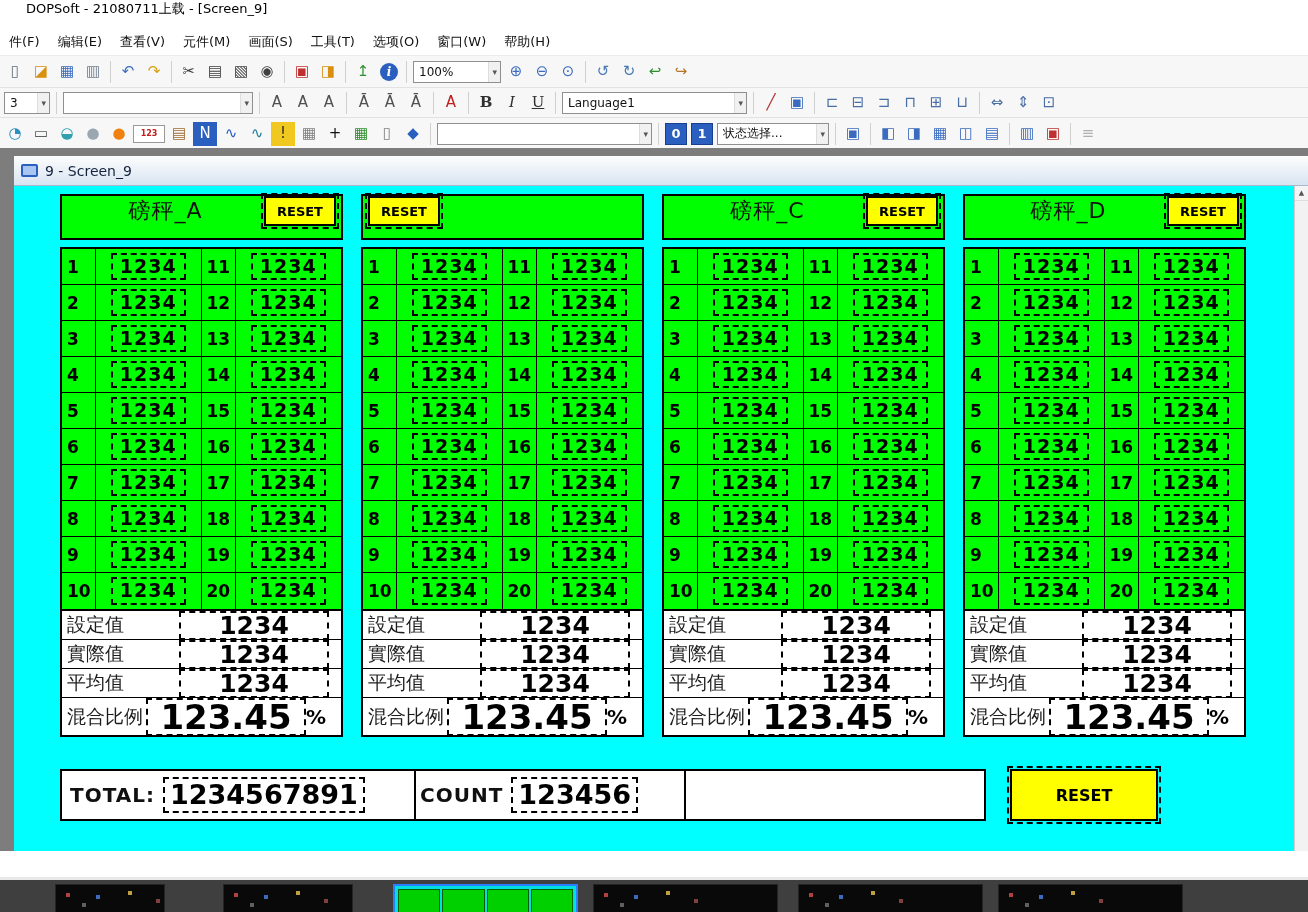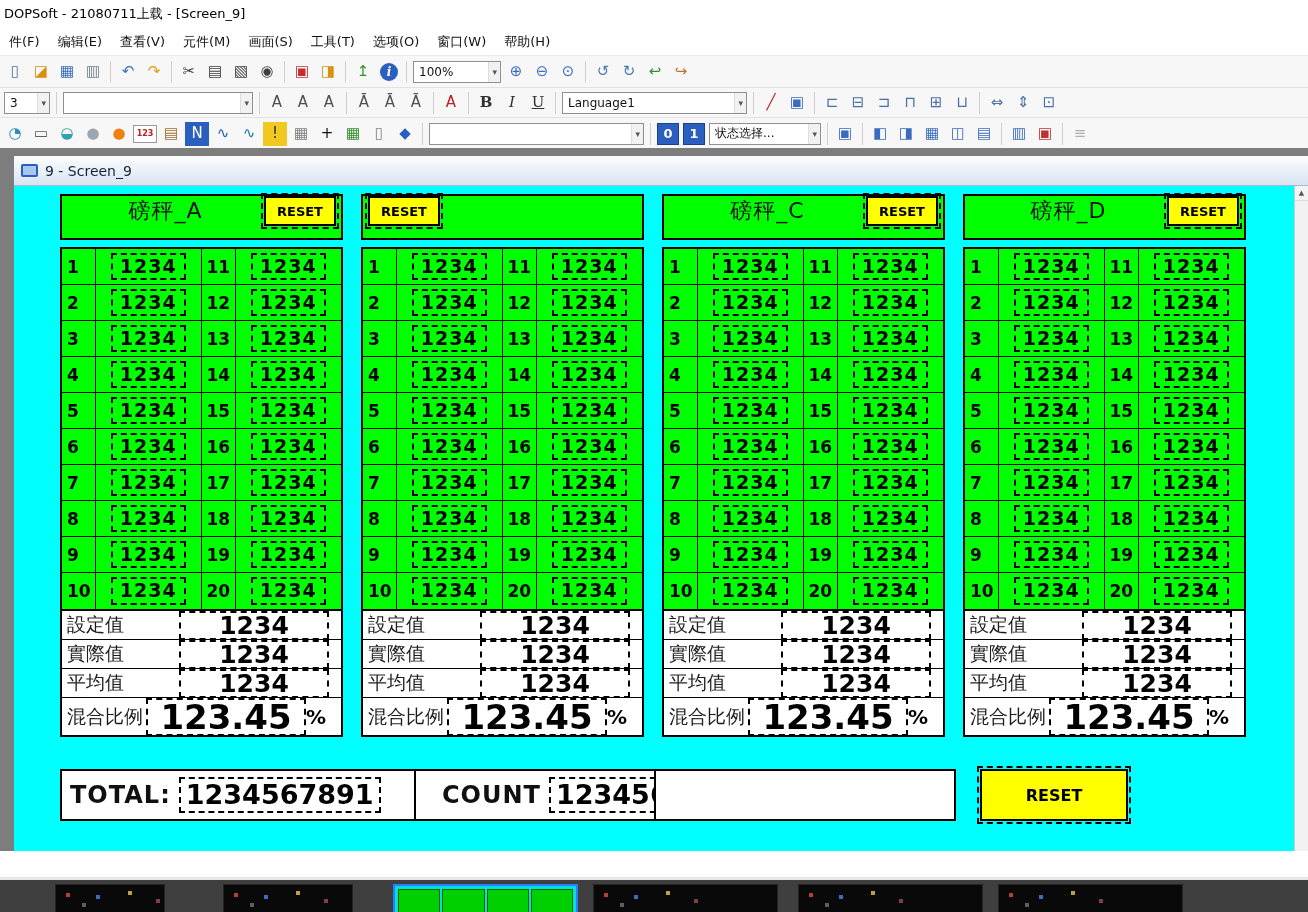--- a/index.html
+++ b/index.html
@@ -1,30 +1,30 @@
 <!DOCTYPE html>
 <html style="--canvas: #00ffff; --panel: #00ff00; --reset: #ffff00;"><head>
 <meta charset="utf-8">
 <style>
   * { box-sizing: border-box; margin: 0; padding: 0; }
   html,body { width:1308px; height:912px; overflow:hidden; }
   body { font-family:"DejaVu Sans", sans-serif; font-size:13px; background:#fff; cursor:default; }
   .app { position:relative; width:1308px; height:912px; background:#fff; overflow:hidden; }
 
   
-  .titlebar { height:28px; display:flex; align-items:center; padding-left:4px; font-size:13px; color:#000; background:#fff; }
+  .titlebar { height:28px; display:flex; padding-left:26px; font-size:13px; color:#000; background:#fff; }
   .menubar { height:28px; display:flex; align-items:center; background:#fff; padding-left:0; border-bottom:1px solid #ececec; }
   .menu-item { padding:0 9px; font-size:13px; color:#111; }
 
   .toolbar { display:flex; align-items:center; padding:0 2px; background:#f7f7f7; border-bottom:1px solid #e2e2e2; }
   #tb1 { height:32px; } #tb2 { height:30px; } #tb3 { height:32px; }
   .tb-icon { width:24px; height:24px; margin:0 1px; display:flex; align-items:center; justify-content:center; font-size:15px; line-height:1; }
   .tb-icon.round { width:18px; height:18px; border-radius:50%; font-size:12px; font-weight:bold; font-style:italic; font-family:"DejaVu Serif", serif; margin:0 4px; }
   .tb-icon.small-text { font-size:8px; font-weight:bold; letter-spacing:0; }
-  .tb-icon.bordered { border:1px solid #999; background:#fff; width:24px; height:18px; }
+  .tb-icon.bordered { border:1px solid #999; background:#fff; width:32px; height:18px; }
   .tb-sep { width:1px; height:22px; background:#cfcfcf; margin:0 4px; flex:none; }
   .tb-combo { height:22px; border:1px solid #8f8f8f; background:#fff; display:flex; align-items:center; padding-left:5px; font-size:12px; color:#111; margin:0 2px; flex:none; overflow:hidden; white-space:nowrap; }
   .combo-value { overflow:hidden; white-space:nowrap; }
   .combo-arrow { margin-left:auto; font-size:9px; color:#555; padding:0 3px; height:100%; display:flex; align-items:center; background:#f1f1f1; border-left:1px solid #ddd; }
   .state-btn { width:22px; height:22px; background:#2a5fbf; color:#fff; font-weight:bold; font-size:13px; display:flex; align-items:center; justify-content:center; border:1px solid #1a3f8f; margin:0 2px; }
 
   
   .mdi { position:absolute; top:148px; left:0; right:0; bottom:61px; background:#7d7d7d; }
   .child { position:absolute; left:14px; top:8px; right:0; bottom:0; background:#eab308; }
   .child-header { height:30px; background:linear-gradient(#fdfdfd,#d8e4f2); border-bottom:1px solid #aab8cc; display:flex; align-items:center; padding-left:7px; gap:7px; font-size:14px; color:#13233f; }
@@ -52,23 +52,23 @@
   .s-row:last-child { border-bottom:none; height:37px; }
   .s-label { font-size:19px; color:#1c1c1c; white-space:nowrap; }
   .s-box { border:2px dashed #000; min-width:150px; text-align:center; font-size:25px; font-weight:bold; line-height:1.0; margin-left:auto; margin-right:12px; padding:0 4px; color:#000; }
   .s-row.ratio .s-box { margin-left:3px; margin-right:0; min-width:160px; font-size:34px; }
   .s-suffix { font-size:20px; font-weight:bold; color:#000; }
 
   
   .bottom-row { display:flex; align-items:center; margin:32px 0 0 46px; }
   .b-cell { height:52px; background:#fff; border:2px solid #000; display:flex; align-items:center; flex:none; }
   .b-cell.total { width:356px; padding-left:8px; }
-  .b-cell.count { width:240px; border-left:none; padding-left:26px; }
+  .b-cell.count { width:270px; border-left:none; padding-left:4px; }
   .b-cell.empty { width:300px; border-left:none; }
-  .b-label { font-size:24px; font-weight:bold; letter-spacing:1px; color:#101010; white-space:nowrap; }
+  .b-label { font-size:20px; font-weight:bold; letter-spacing:1px; color:#101010; white-space:nowrap; }
   .b-box { border:2px dashed #000; font-size:27px; font-weight:bold; padding:1px 5px; margin-left:8px; line-height:1.1; color:#000; }
   .reset-btn.big { width:148px; height:52px; margin-left:24px; font-size:16px; }
 
   
   .statusbar { position:absolute; left:0; right:0; bottom:35px; height:26px; background:#f0f0f0; border-top:1px solid #d6d6d6; display:flex; align-items:center; padding-left:4px; font-size:13px; color:#000; }
   .thumb-strip { position:absolute; left:0; right:0; bottom:0; height:35px; background:#3f3f3f; border-top:3px solid #e8e8e8; display:flex; align-items:flex-start; overflow:hidden; }
   .thumb { height:45px; margin-top:4px; background:#090909; border:1px solid #242424; flex:none; position:relative; }
   .thumb:nth-child(1){ margin-left:55px; width:110px; }
   .thumb:nth-child(2){ margin-left:58px; width:130px; }
   .thumb:nth-child(3){ margin-left:40px; width:185px; }

